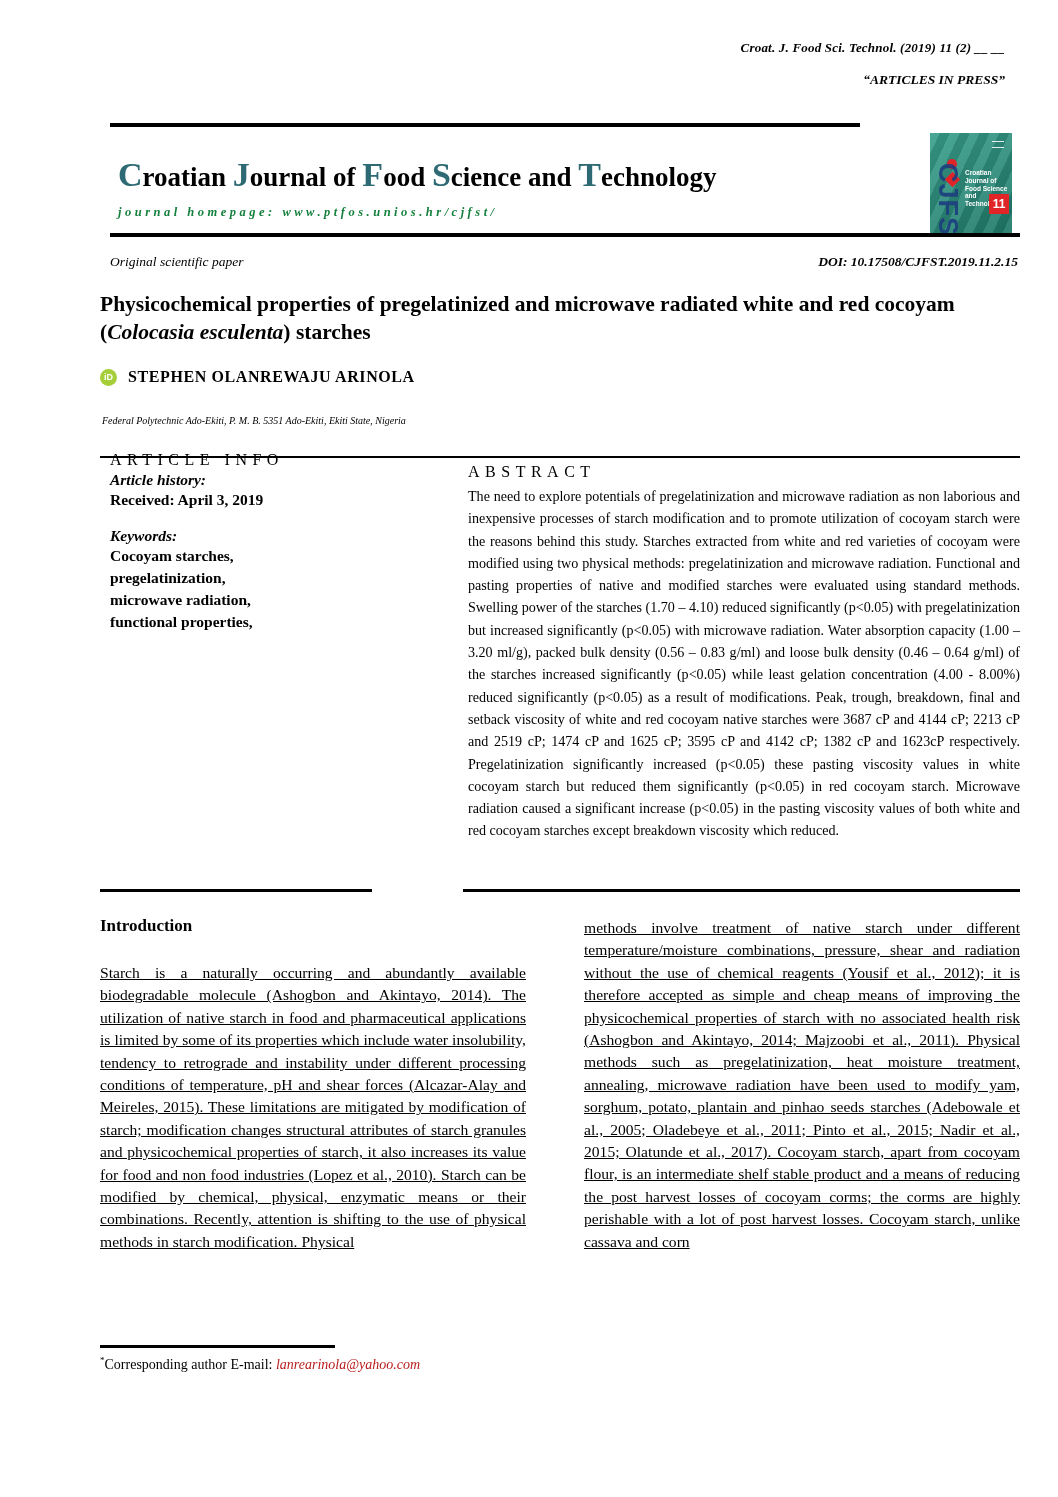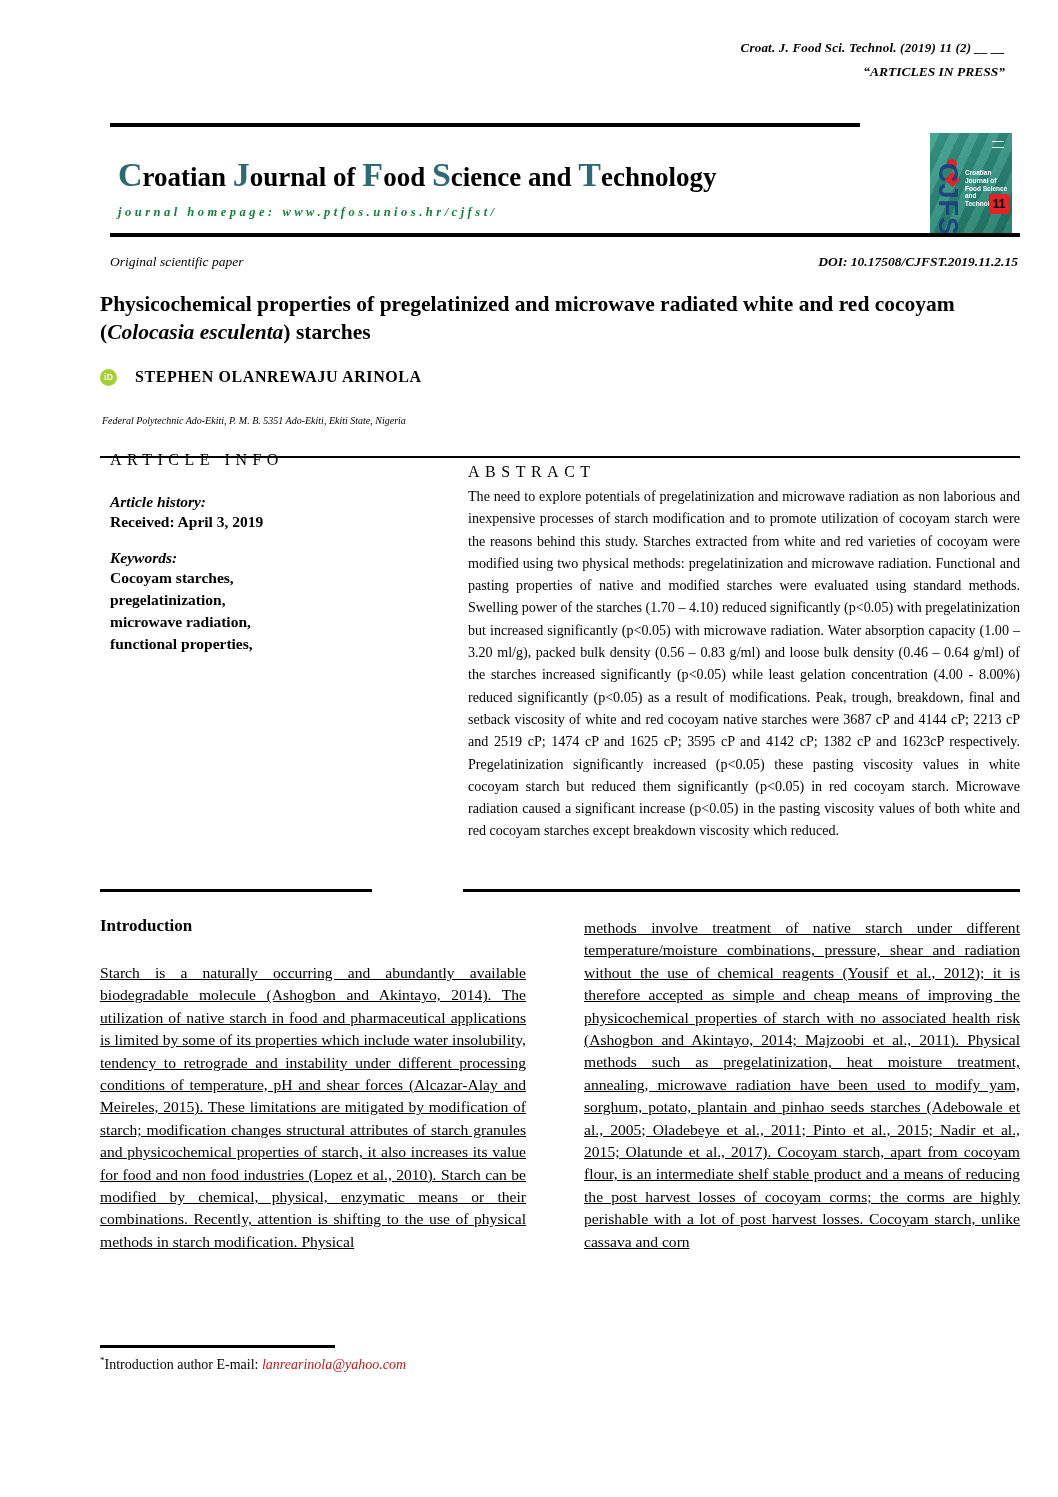--- a/index.html
+++ b/index.html
@@ -6,21 +6,21 @@
   html,body { background:#ffffff; }
   body {
     width:1058px; height:1497px; position:relative; overflow:hidden;
     font-family:"Liberation Serif", serif; color:#000;
   }
   .abs { position:absolute; }
 
   
   .running-head { top:40px; right:53px; text-align:right; font-style:italic; font-weight:bold; }
   .running-head .line1 { font-size:13px; letter-spacing:0.2px; }
-  .running-head .line2 { font-size:13.5px; margin-top:8px;font-style:italic; }
+  .running-head .line2 { font-size:13.5px; margin-top:16px;font-style:italic; }
 
   
   .rule { background:#000; }
   .header-top-rule { top:123px; left:110px; width:750px; height:4px; }
   .journal-name { top:156px; left:118px; font-weight:bold; font-size:27px; white-space:nowrap; }
   .journal-name .lead { font-size:34px; color:#2e6a74; }
   .journal-homepage { top:205px; left:118px; font-style:italic; font-weight:bold; font-size:12.5px;
     letter-spacing:3.5px; color:#15803d; white-space:nowrap; text-decoration:none; }
   .header-bottom-rule { top:233px; left:110px; width:910px; height:4px; }
 
@@ -32,41 +32,41 @@
   .cover-marks { position:absolute; top:8px; right:8px; width:12px; height:7px;
     border-top:1px solid rgba(255,255,255,0.85); border-bottom:1px solid rgba(255,255,255,0.85); }
   .cover-dot { position:absolute; left:17px; top:26px; width:10px; height:10px; border-radius:50%; background:#e02427; }
   .cover-diamond { position:absolute; left:17px; top:41px; width:11px; height:11px; background:#e02427; transform:rotate(45deg); }
   .cover-acronym { position:absolute; left:4px; top:30px; height:72px; writing-mode:vertical-rl;
     font-family:"Liberation Sans", sans-serif; font-weight:bold; font-size:27px; letter-spacing:1px;
     color:#1c3e7f; opacity:0.9; line-height:1; }
   .cover-title { position:absolute; left:35px; top:36px; width:44px; color:#fff;
     font-family:"Liberation Sans", sans-serif; font-weight:bold; font-size:6.5px; line-height:1.2; }
   .cover-issue { position:absolute; right:3px; bottom:22px; width:20px; height:20px; background:#e02427;
-    color:#000000; font-family:"Liberation Sans", sans-serif; font-weight:bold; font-size:12px;
+    color:#ffffff; font-family:"Liberation Sans", sans-serif; font-weight:bold; font-size:12px;
     display:flex; align-items:center; justify-content:center; }
 
   
   .paper-type { top:254px; left:110px; font-style:italic; font-size:13.5px; }
   .doi { top:254px; right:40px; font-style:italic; font-weight:bold; font-size:13.5px; }
 
   
   .paper-title { top:291px; left:100px; width:920px; font-weight:bold; font-size:21.5px; line-height:1.3; }
-  .author-row { top:368px; left:100px; display:flex; align-items:center; gap:18px; }
+  .author-row { top:368px; left:100px; display:flex; align-items:center; gap:11px; }
   .orcid { width:17px; height:17px; border-radius:50%; background:#a6ce39; color:#fff;
     font-family:"Liberation Sans", sans-serif; font-weight:bold; font-size:9px;
     display:flex; align-items:center; justify-content:center; }
   .author-name { font-weight:bold; font-size:16px; letter-spacing:0.6px; }
   .affiliation { top:415px; left:102px; font-style:italic; font-size:10px; }
 
   
   .info-top-rule { top:456px; left:100px; width:920px; height:2px; }
   .article-info { top:451px; left:110px; width:345px; }
   .section-heading { font-size:16px; letter-spacing:5.5px; }
-  .article-info .hist-label, .article-info .kw-label { font-weight:bold; font-style:italic; font-size:15.5px; margin-top:24px; }
+  .article-info .hist-label, .article-info .kw-label { font-weight:bold; font-style:italic; font-size:15.5px; margin-top:2px; }
   .article-info .line { font-weight:bold; font-size:15.5px; line-height:22px; }
   .article-info .kw-label { margin-top:16px; }
   .abstract { top:463px; left:468px; width:552px; }
   .abstract-text { margin-top:4px; font-size:14.1px; line-height:22.3px; text-align:justify; }
   .info-bottom-rule-left { top:889px; left:100px; width:272px; height:3px; }
   .abstract-bottom-rule { top:889px; left:463px; width:557px; height:3px; }
 
   
   .intro-heading { top:916px; left:100px; font-weight:bold; font-size:17px; }
   .body-col { font-size:15.6px; line-height:22.4px; text-align:justify;text-decoration:underline; }
@@ -141,14 +141,14 @@
 
 <div class="abs rule info-bottom-rule-left"></div>
 <div class="abs rule abstract-bottom-rule"></div>
 
 <h3 class="abs intro-heading">Introduction</h3>
 <div class="abs body-col col-left">Starch is a naturally occurring and abundantly available biodegradable molecule (Ashogbon and Akintayo, 2014). The utilization of native starch in food and pharmaceutical applications is limited by some of its properties which include water insolubility, tendency to retrograde and instability under different processing conditions of temperature, pH and shear forces (Alcazar-Alay and Meireles, 2015). These limitations are mitigated by modification of starch; modification changes structural attributes of starch granules and physicochemical properties of starch, it also increases its value for food and non food industries (Lopez et al., 2010). Starch can be modified by chemical, physical, enzymatic means or their combinations. Recently, attention is shifting to the use of physical methods in starch modification. Physical</div>
 <div class="abs body-col col-right">methods involve treatment of native starch under different temperature/moisture combinations, pressure, shear and radiation without the use of chemical reagents (Yousif et al., 2012); it is therefore accepted as simple and cheap means of improving the physicochemical properties of starch with no associated health risk (Ashogbon and Akintayo, 2014; Majzoobi et al., 2011). Physical methods such as pregelatinization, heat moisture treatment, annealing, microwave radiation have been used to modify yam, sorghum, potato, plantain and pinhao seeds starches (Adebowale et al., 2005; Oladebeye et al., 2011; Pinto et al., 2015; Nadir et al., 2015; Olatunde et al., 2017). Cocoyam starch, apart from cocoyam flour, is an intermediate shelf stable product and a means of reducing the post harvest losses of cocoyam corms; the corms are highly perishable with a lot of post harvest losses. Cocoyam starch, unlike cassava and corn</div>
 
 <div class="abs rule footnote-rule"></div>
 <div class="abs footnote">
-  <sup>*</sup><span>Introduction author E-mail: </span><a href="#">lanrearinola@yahoo.com</a>
+  <sup>*</sup><span>Corresponding author E-mail: </span><a href="#">lanrearinola@yahoo.com</a>
 </div>
 
 </body></html>

